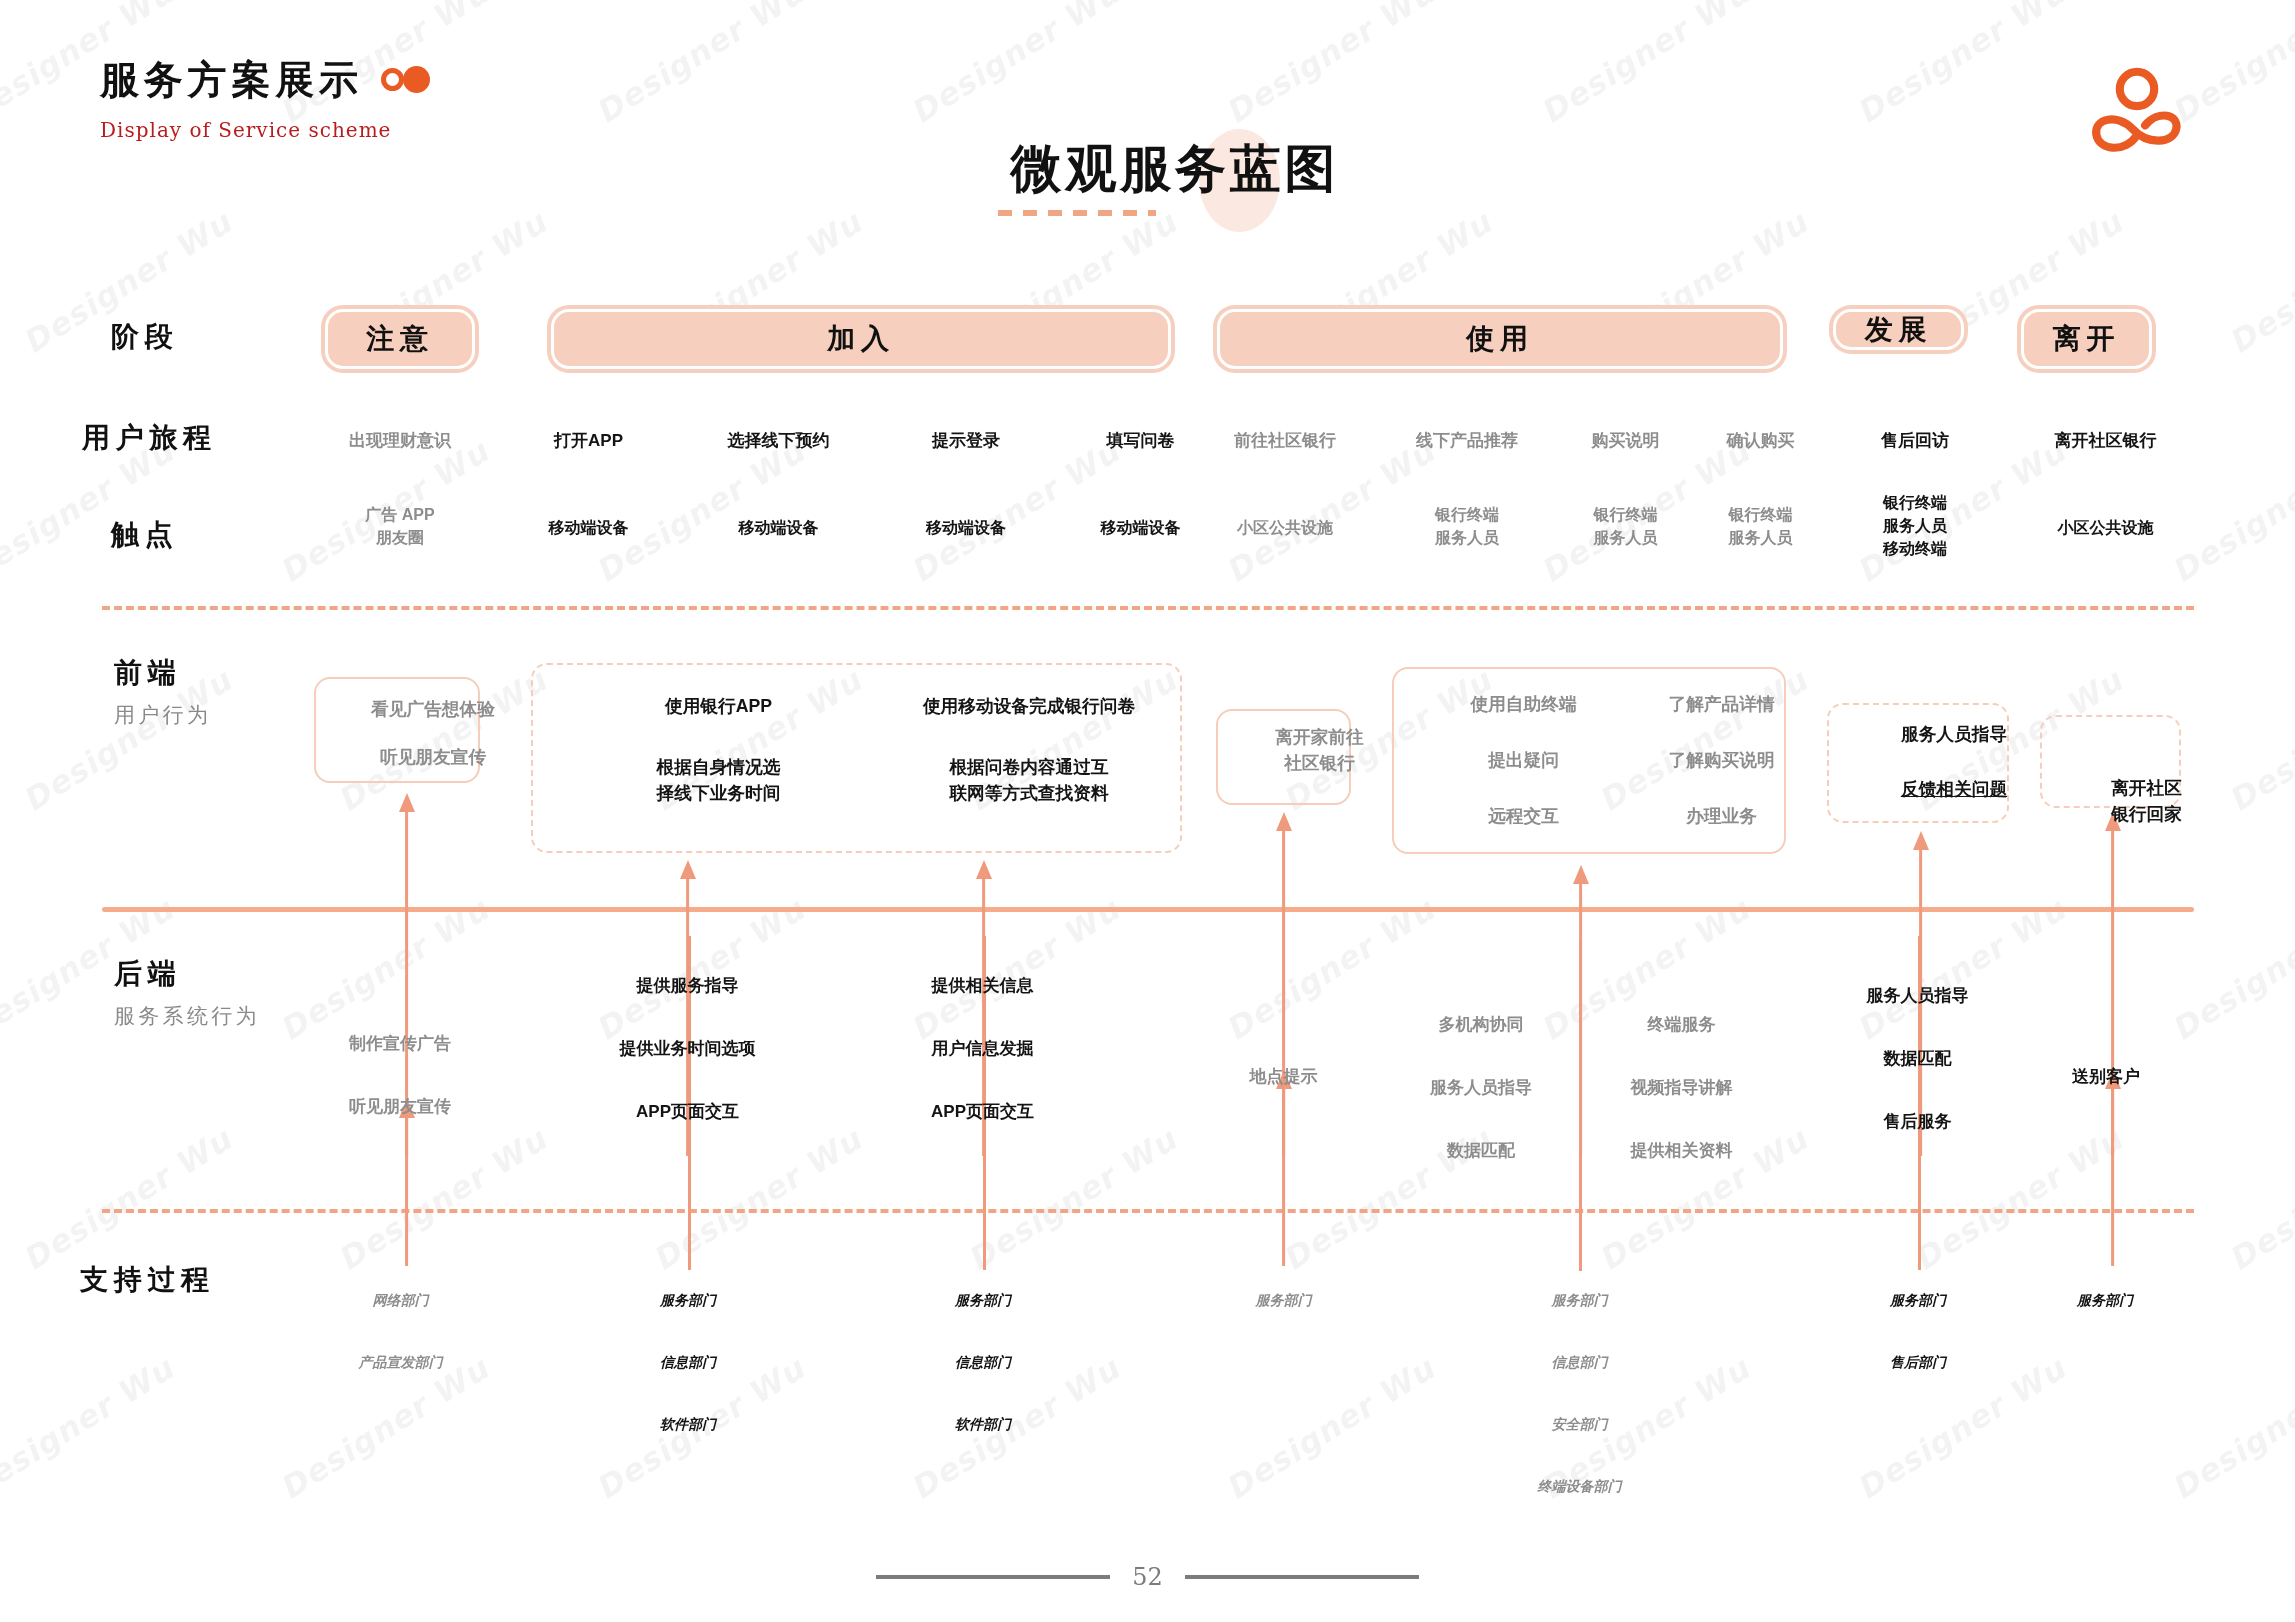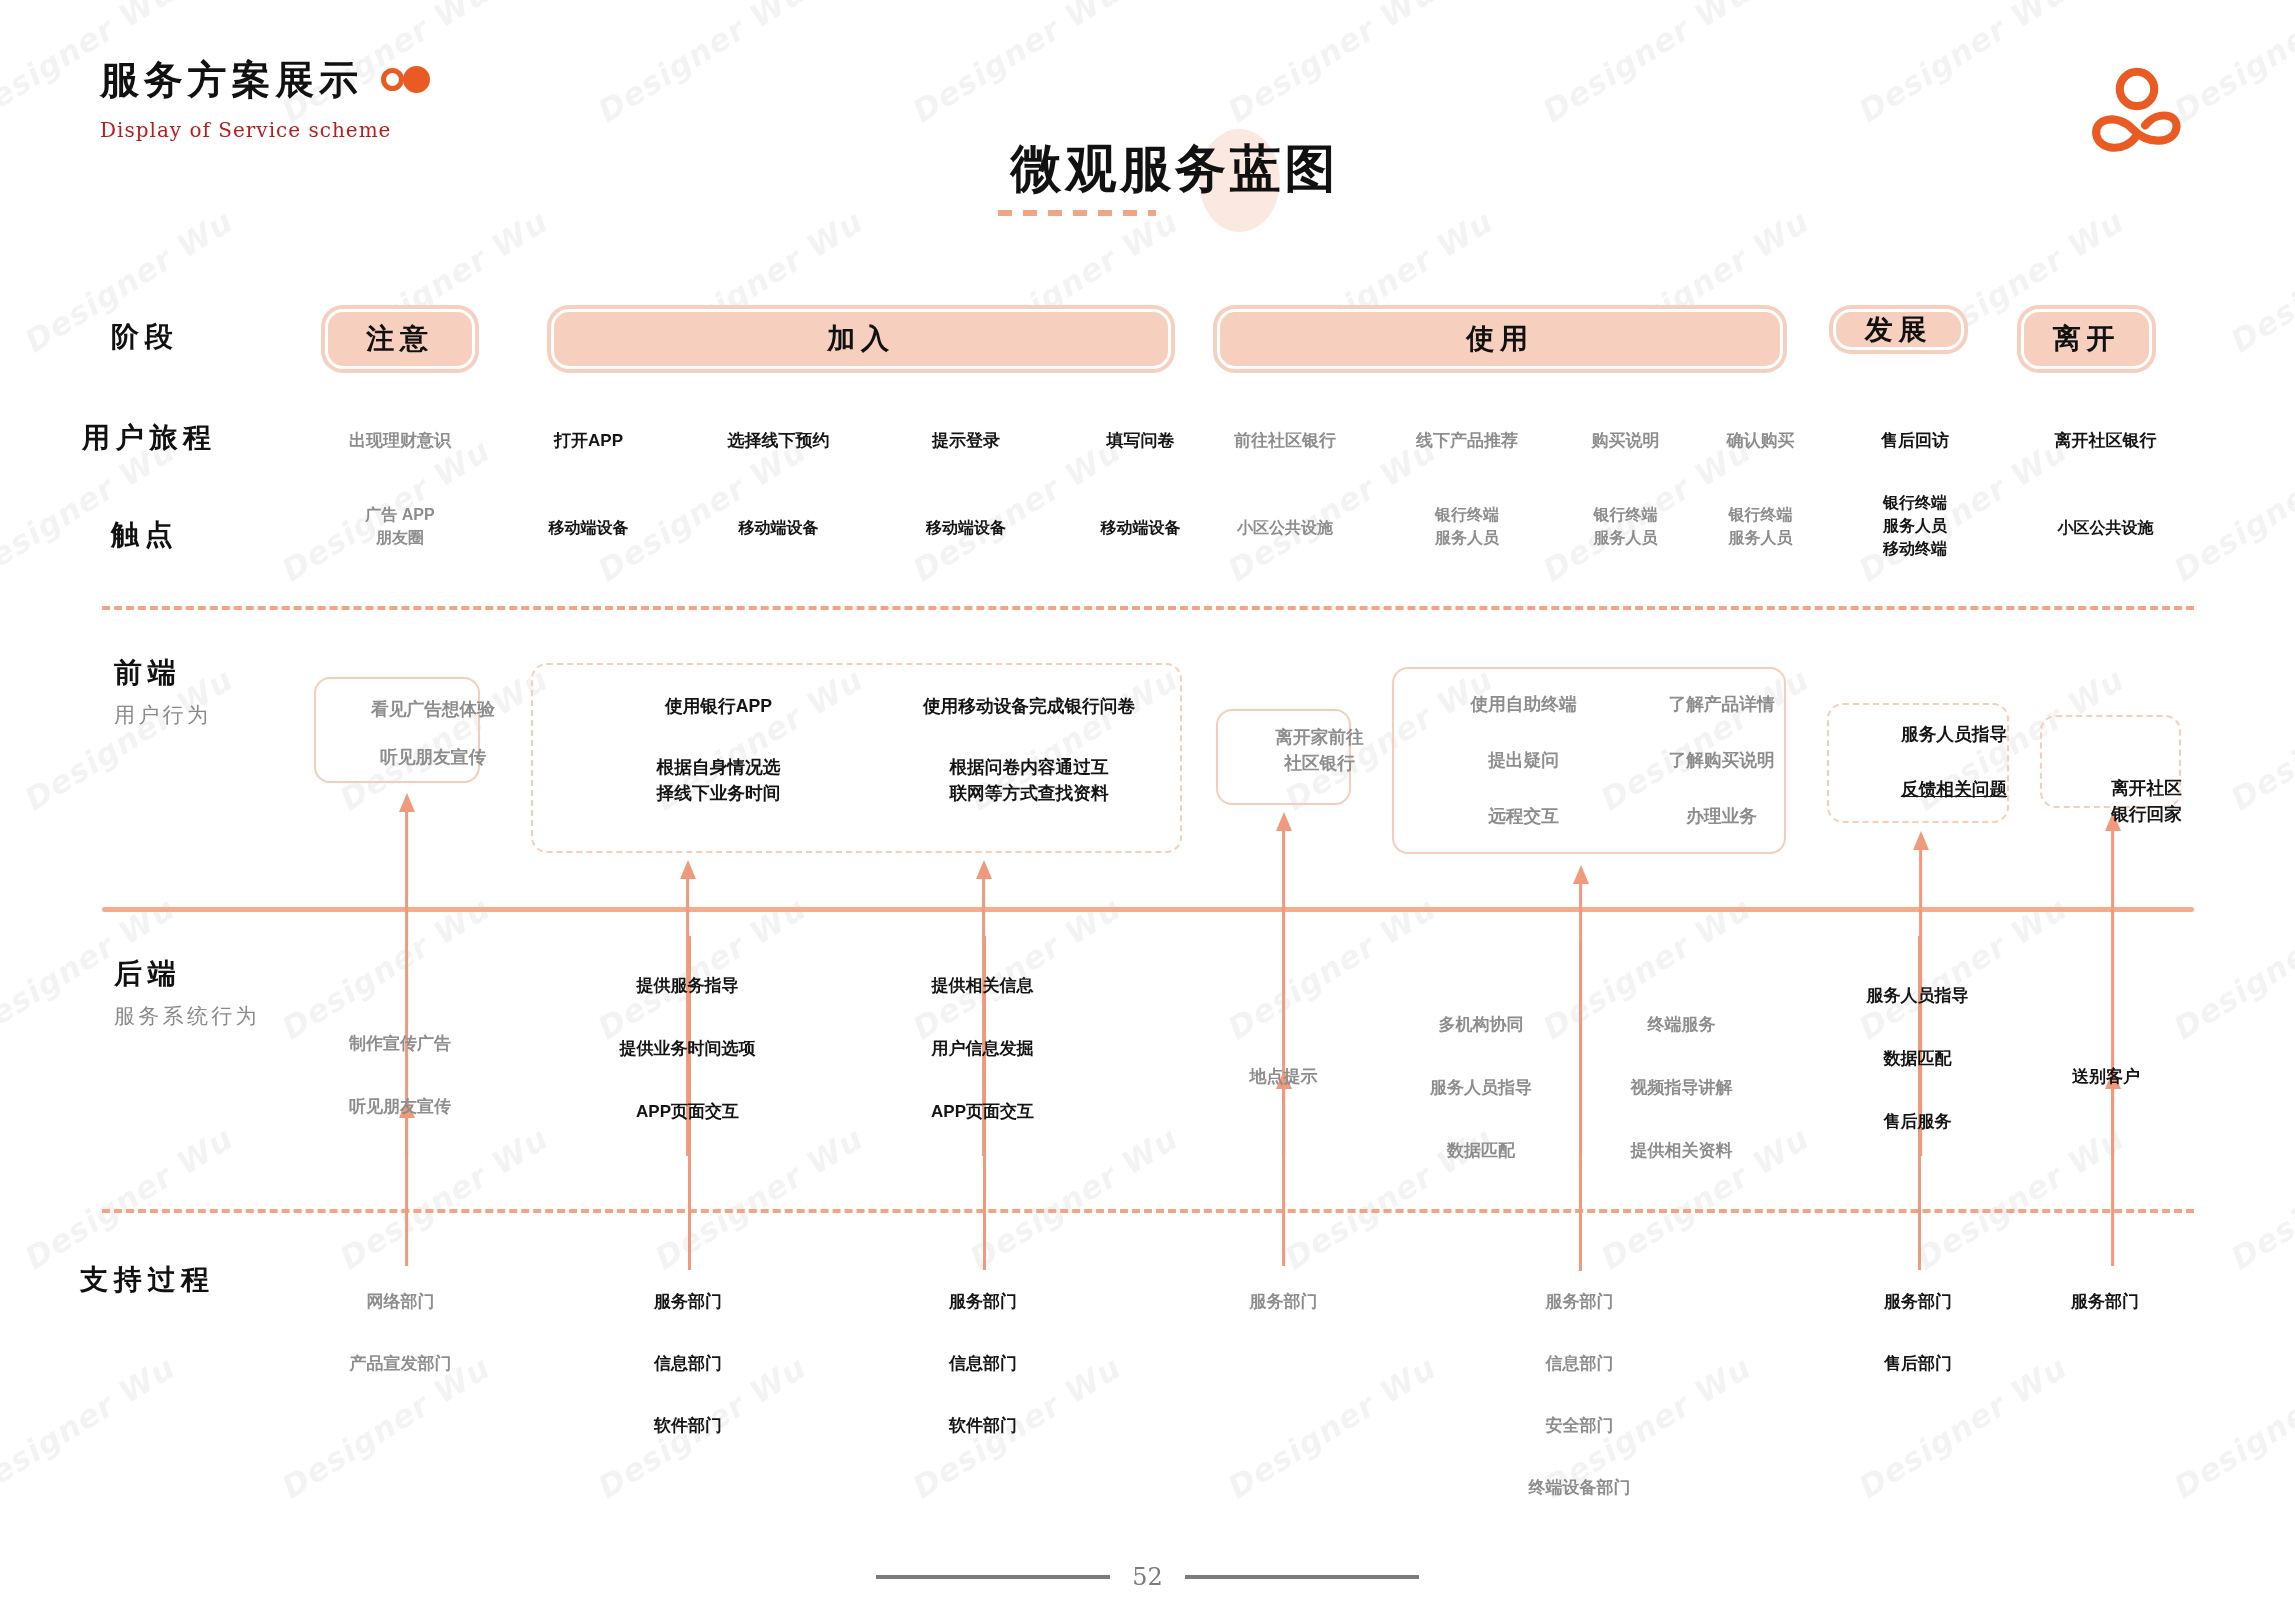--- a/index.html
+++ b/index.html
@@ -59,21 +59,21 @@
 
   
   .cell{position:absolute;z-index:9;text-align:center;white-space:nowrap;
         font-weight:700;line-height:1.45;}
   .cell.dim{color:#8d8d8d;}
   .cell.dark{color:#141414;}
   .j{font-size:17px;}
   .tp{font-size:16px;}
   .fe{font-size:17.7px;padding-left:36px;}
   .be{font-size:17px;}
-  .sp{font-size:17px;}
+  .sp{font-size:14px;font-style:italic;}
 
   
   .box{position:absolute;border-radius:16px;z-index:7;box-sizing:border-box;}
   .box.solid{border:2.4px solid #f6cdba;}
   .box.dashed{border:2.4px dashed #f6cdba;}
 
   
   .sep-dash{position:absolute;height:0;border-top:4.3px dashed #f0a585;z-index:6;}
   .sep-solid{position:absolute;height:5.3px;background:#f6ab8b;z-index:6;border-radius:2.9px;}
 

